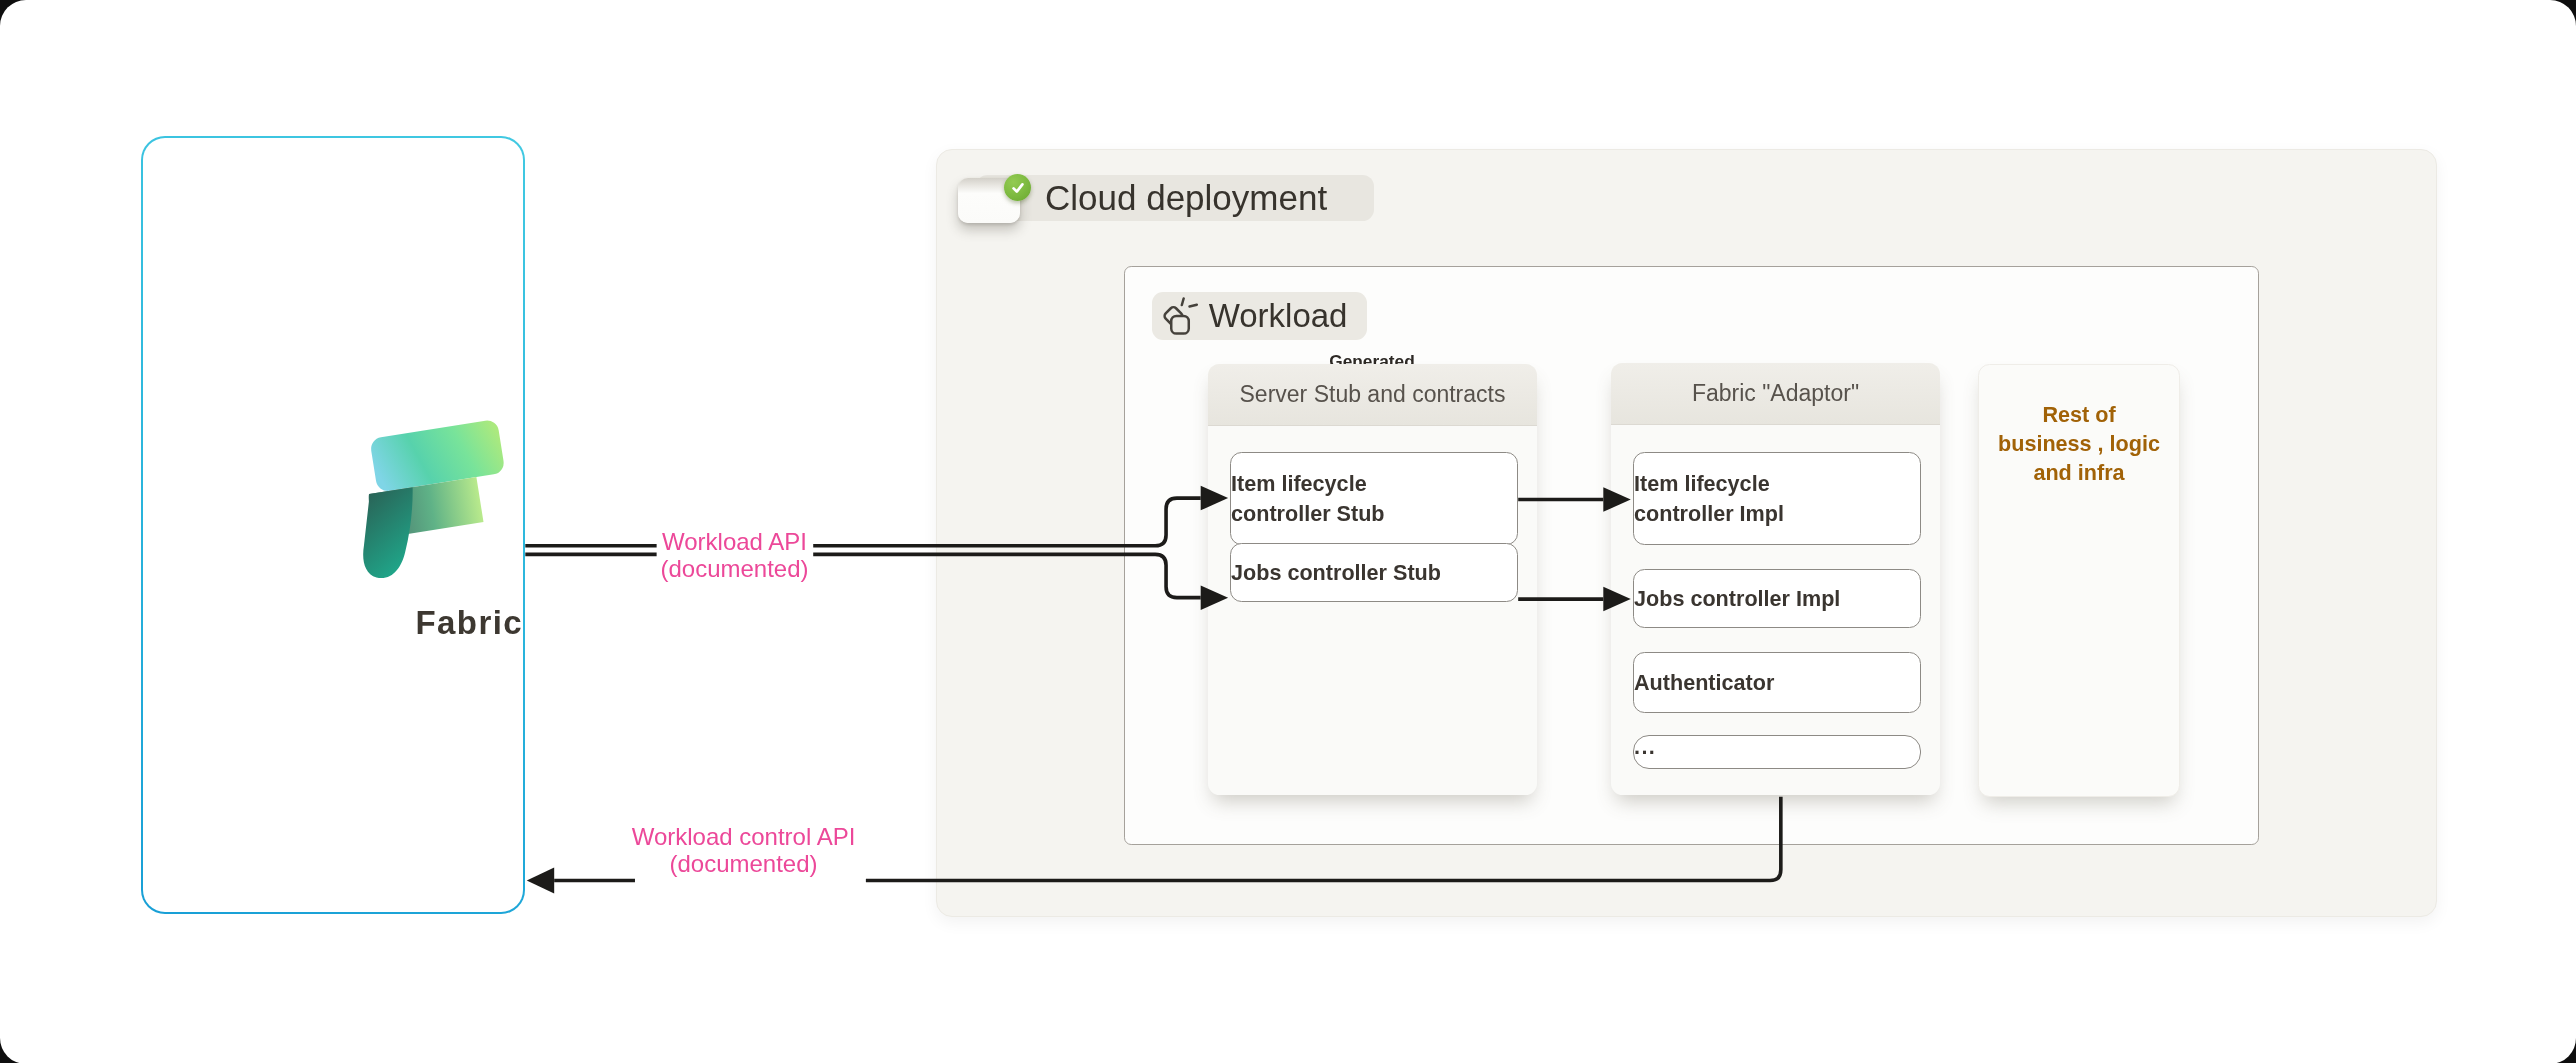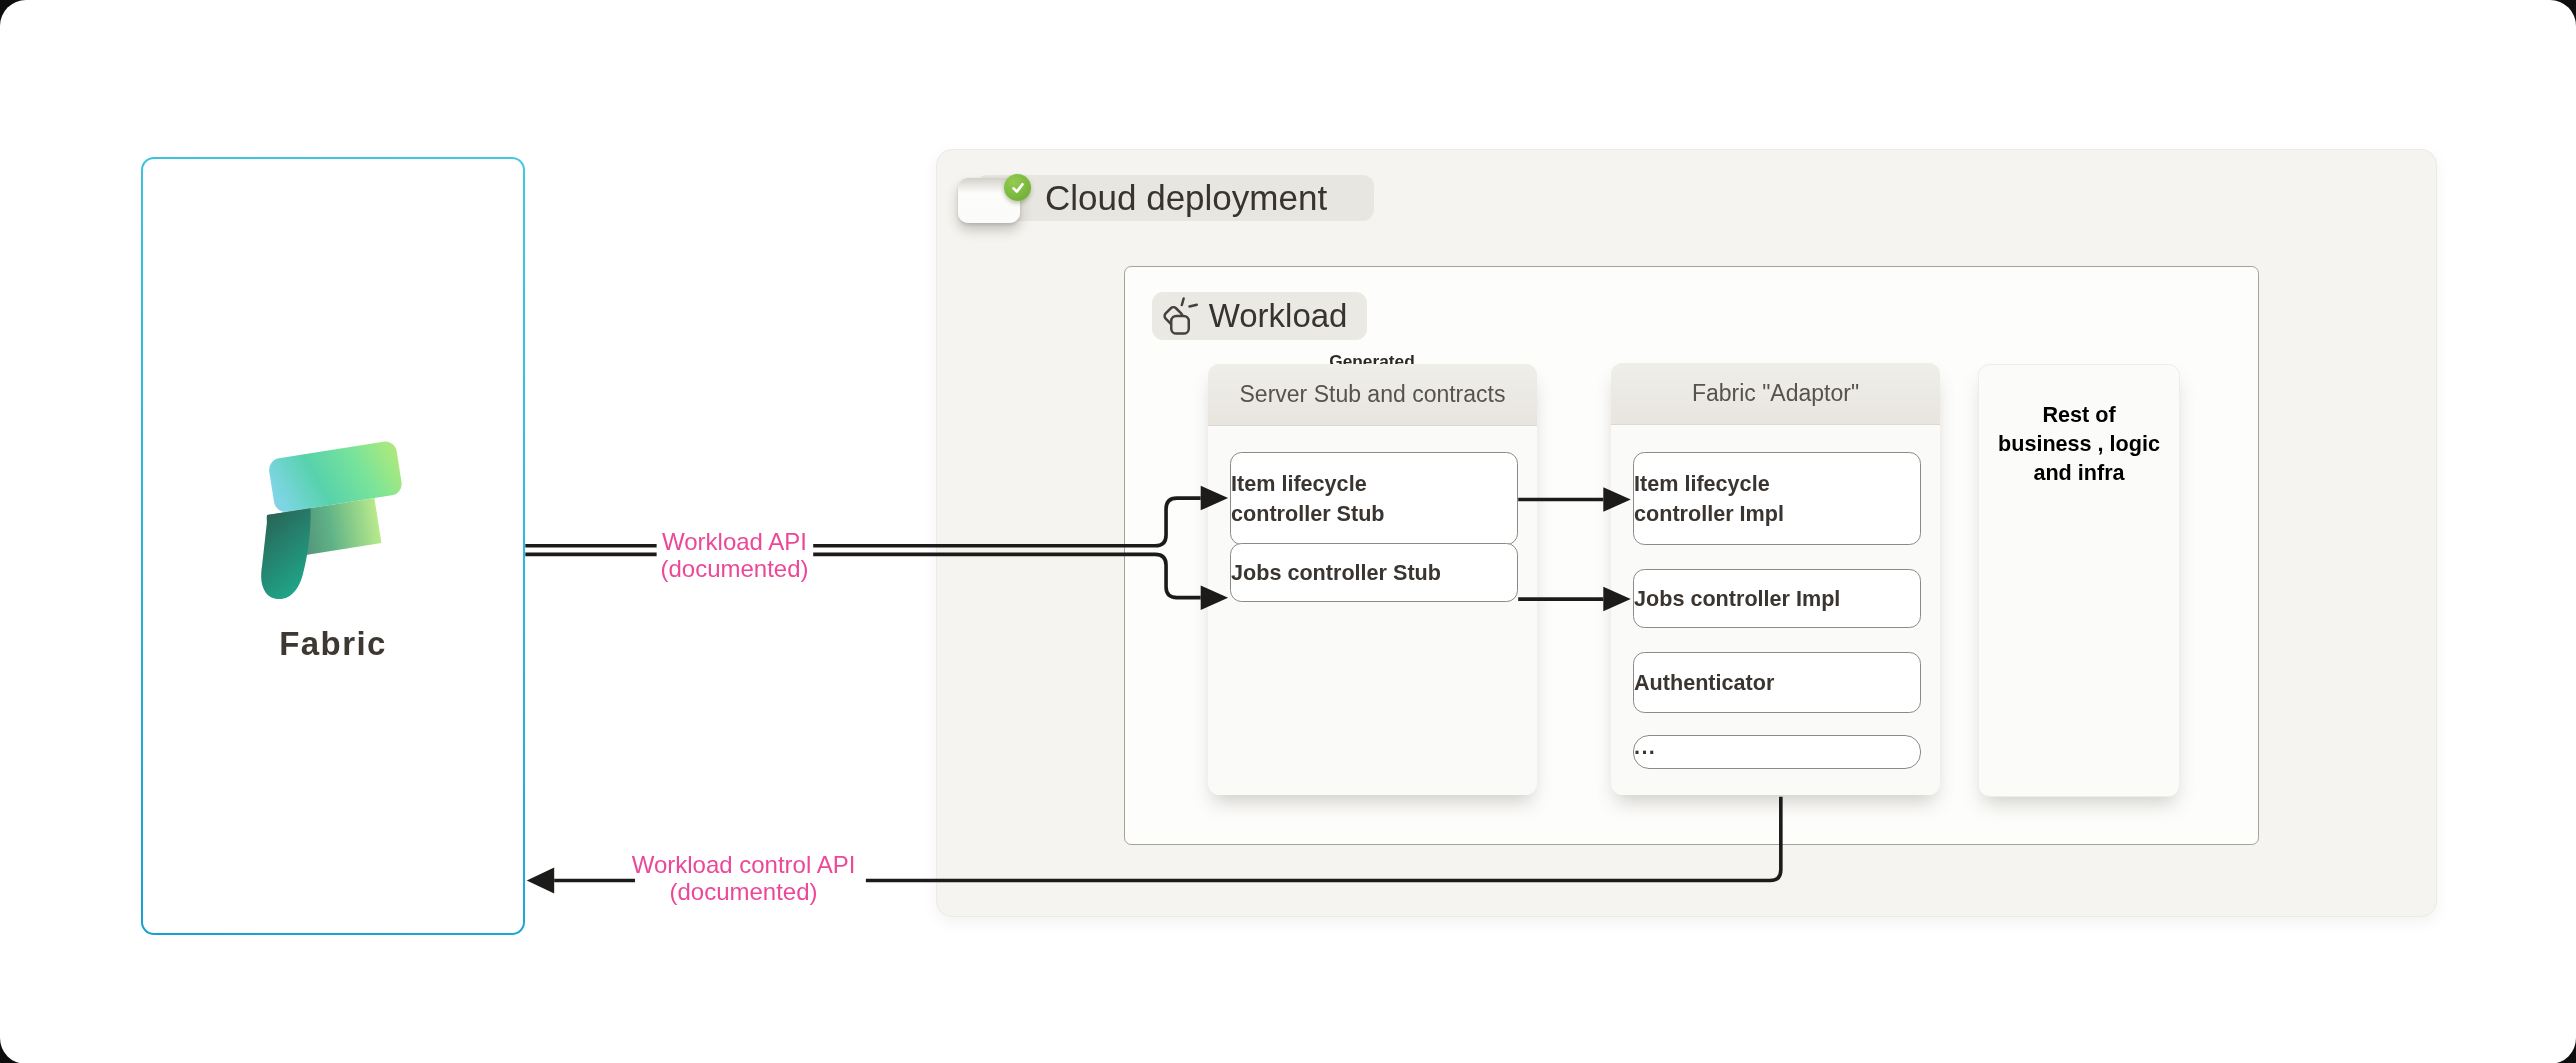--- a/index.html
+++ b/index.html
@@ -1,24 +1,24 @@
 <!DOCTYPE html>
 <html style="font-size:11.5px"><head>
 <meta charset="utf-8">
 <style>
   html,body{margin:0;padding:0;background:#0e0e0e;}
   .page{position:relative;width:2576px;height:1064px;background:#ffffff;border-radius:26px;overflow:hidden;font-family:"Liberation Sans",sans-serif;}
   .abs{position:absolute;}
 
   
-  .fabric-box{left:141px;top:157px;width:380px;height:774px;border-radius:13px;
+  .fabric-box{left:141px;top:136px;width:380px;height:774px;border-radius:24px;
     border:2.9px solid transparent;
     background:linear-gradient(#ffffff,#ffffff) padding-box,
                linear-gradient(200deg,#41c9e2 0%,#29b4dc 55%,#189fd6 100%) border-box;
-    display:flex;flex-direction:column;align-items:center;justify-content:center;}
+    display:flex;flex-direction:column;align-items:flex-end;justify-content:center;}
   .fabric-label{margin-top:19px;font-size:33px;font-weight:700;letter-spacing:1.4px;color:#3d3831;}
 
   
   .cloud{left:936px;top:149px;width:1499px;height:766px;background:#f5f4f0;border:0.7px solid #eceae4;
     border-radius:16px;box-shadow:0 5.8px 16px rgba(0,0,0,0.05);}
   .cloud-title-pill{left:976px;top:175px;width:398px;height:46px;background:#e8e6e0;border-radius:11.5px;
     display:flex;align-items:center;}
   .cloud-title-text{margin-left:69px;font-size:35px;font-weight:500;color:#37332d;white-space:nowrap;}
   .toggle{left:958px;top:178px;width:62px;height:45px;border-radius:10px;
     background:linear-gradient(180deg,#d3d0c9 0%,#e8e6e1 16%,#fdfdfb 34%,#fbfbf9 100%);
@@ -34,21 +34,21 @@
   .workload-title-text{margin-left:10px;font-size:33px;font-weight:500;color:#37332d;white-space:nowrap;}
   .generated{left:1258px;top:351px;width:228px;text-align:center;font-size:17.3px;font-weight:700;color:#2d2925;}
 
   
   .panel{border-radius:11.5px;box-shadow:0 11.5px 19px -5.8px rgba(95,88,72,0.30);background:#fafaf8;}
   .panel-header{height:61px;border-radius:11.5px 11.5px 0 0;
     background:linear-gradient(180deg,#f0eee9 0%,#e7e5de 100%);border-bottom:0.7px solid #dcd9d2;
     display:flex;align-items:center;justify-content:center;
     font-size:23px;font-weight:500;color:#57524c;white-space:nowrap;}
   .plain-panel{border-radius:11.5px;box-shadow:0 11.5px 19px -5.8px rgba(95,88,72,0.28);background:#fbfbf9;border:0.7px solid #efede8;}
-  .rest-text{padding-top:35px;text-align:center;font-size:21.6px;font-weight:600;color:#000000;line-height:29px;}
+  .rest-text{padding-top:35px;text-align:center;font-size:21.6px;font-weight:600;color:#a16207;line-height:29px;}
 
   .nbox{position:absolute;background:#ffffff;border:1.4px solid #8d8a85;border-radius:11.5px;
     display:flex;flex-direction:column;align-items:flex-start;justify-content:center;
     font-size:21.6px;font-weight:600;color:#3a3530;line-height:30px;text-align:center;white-space:nowrap;}
   .nbox.pill{border-radius:16px;}
   .dots{line-height:14.4px;transform:translateY(-5px);letter-spacing:1.4px;}
 
   
   .conn-label{position:absolute;text-align:center;font-size:24px;font-weight:400;color:#ec4899;line-height:27.4px;}
 
@@ -173,19 +173,19 @@
       <polygon points="2222,675 2260,692 2222,709"></polygon>
       <polygon points="2222,813 2260,830 2222,847"></polygon>
       <polygon points="768,1202 768,1238 730,1220"></polygon>
     </g>
   </svg>
 
   <div class="conn-label" style="left:619px;top:528px;width:231px;">
     <div>Workload API</div>
     <div>(documented)</div>
   </div>
-  <div class="conn-label" style="left:628px;top:851px;width:231px;">
+  <div class="conn-label" style="left:628px;top:823px;width:231px;">
     <div>Workload control API</div>
     <div>(documented)</div>
   </div>
 
 </div>
 
 
 </body></html>

